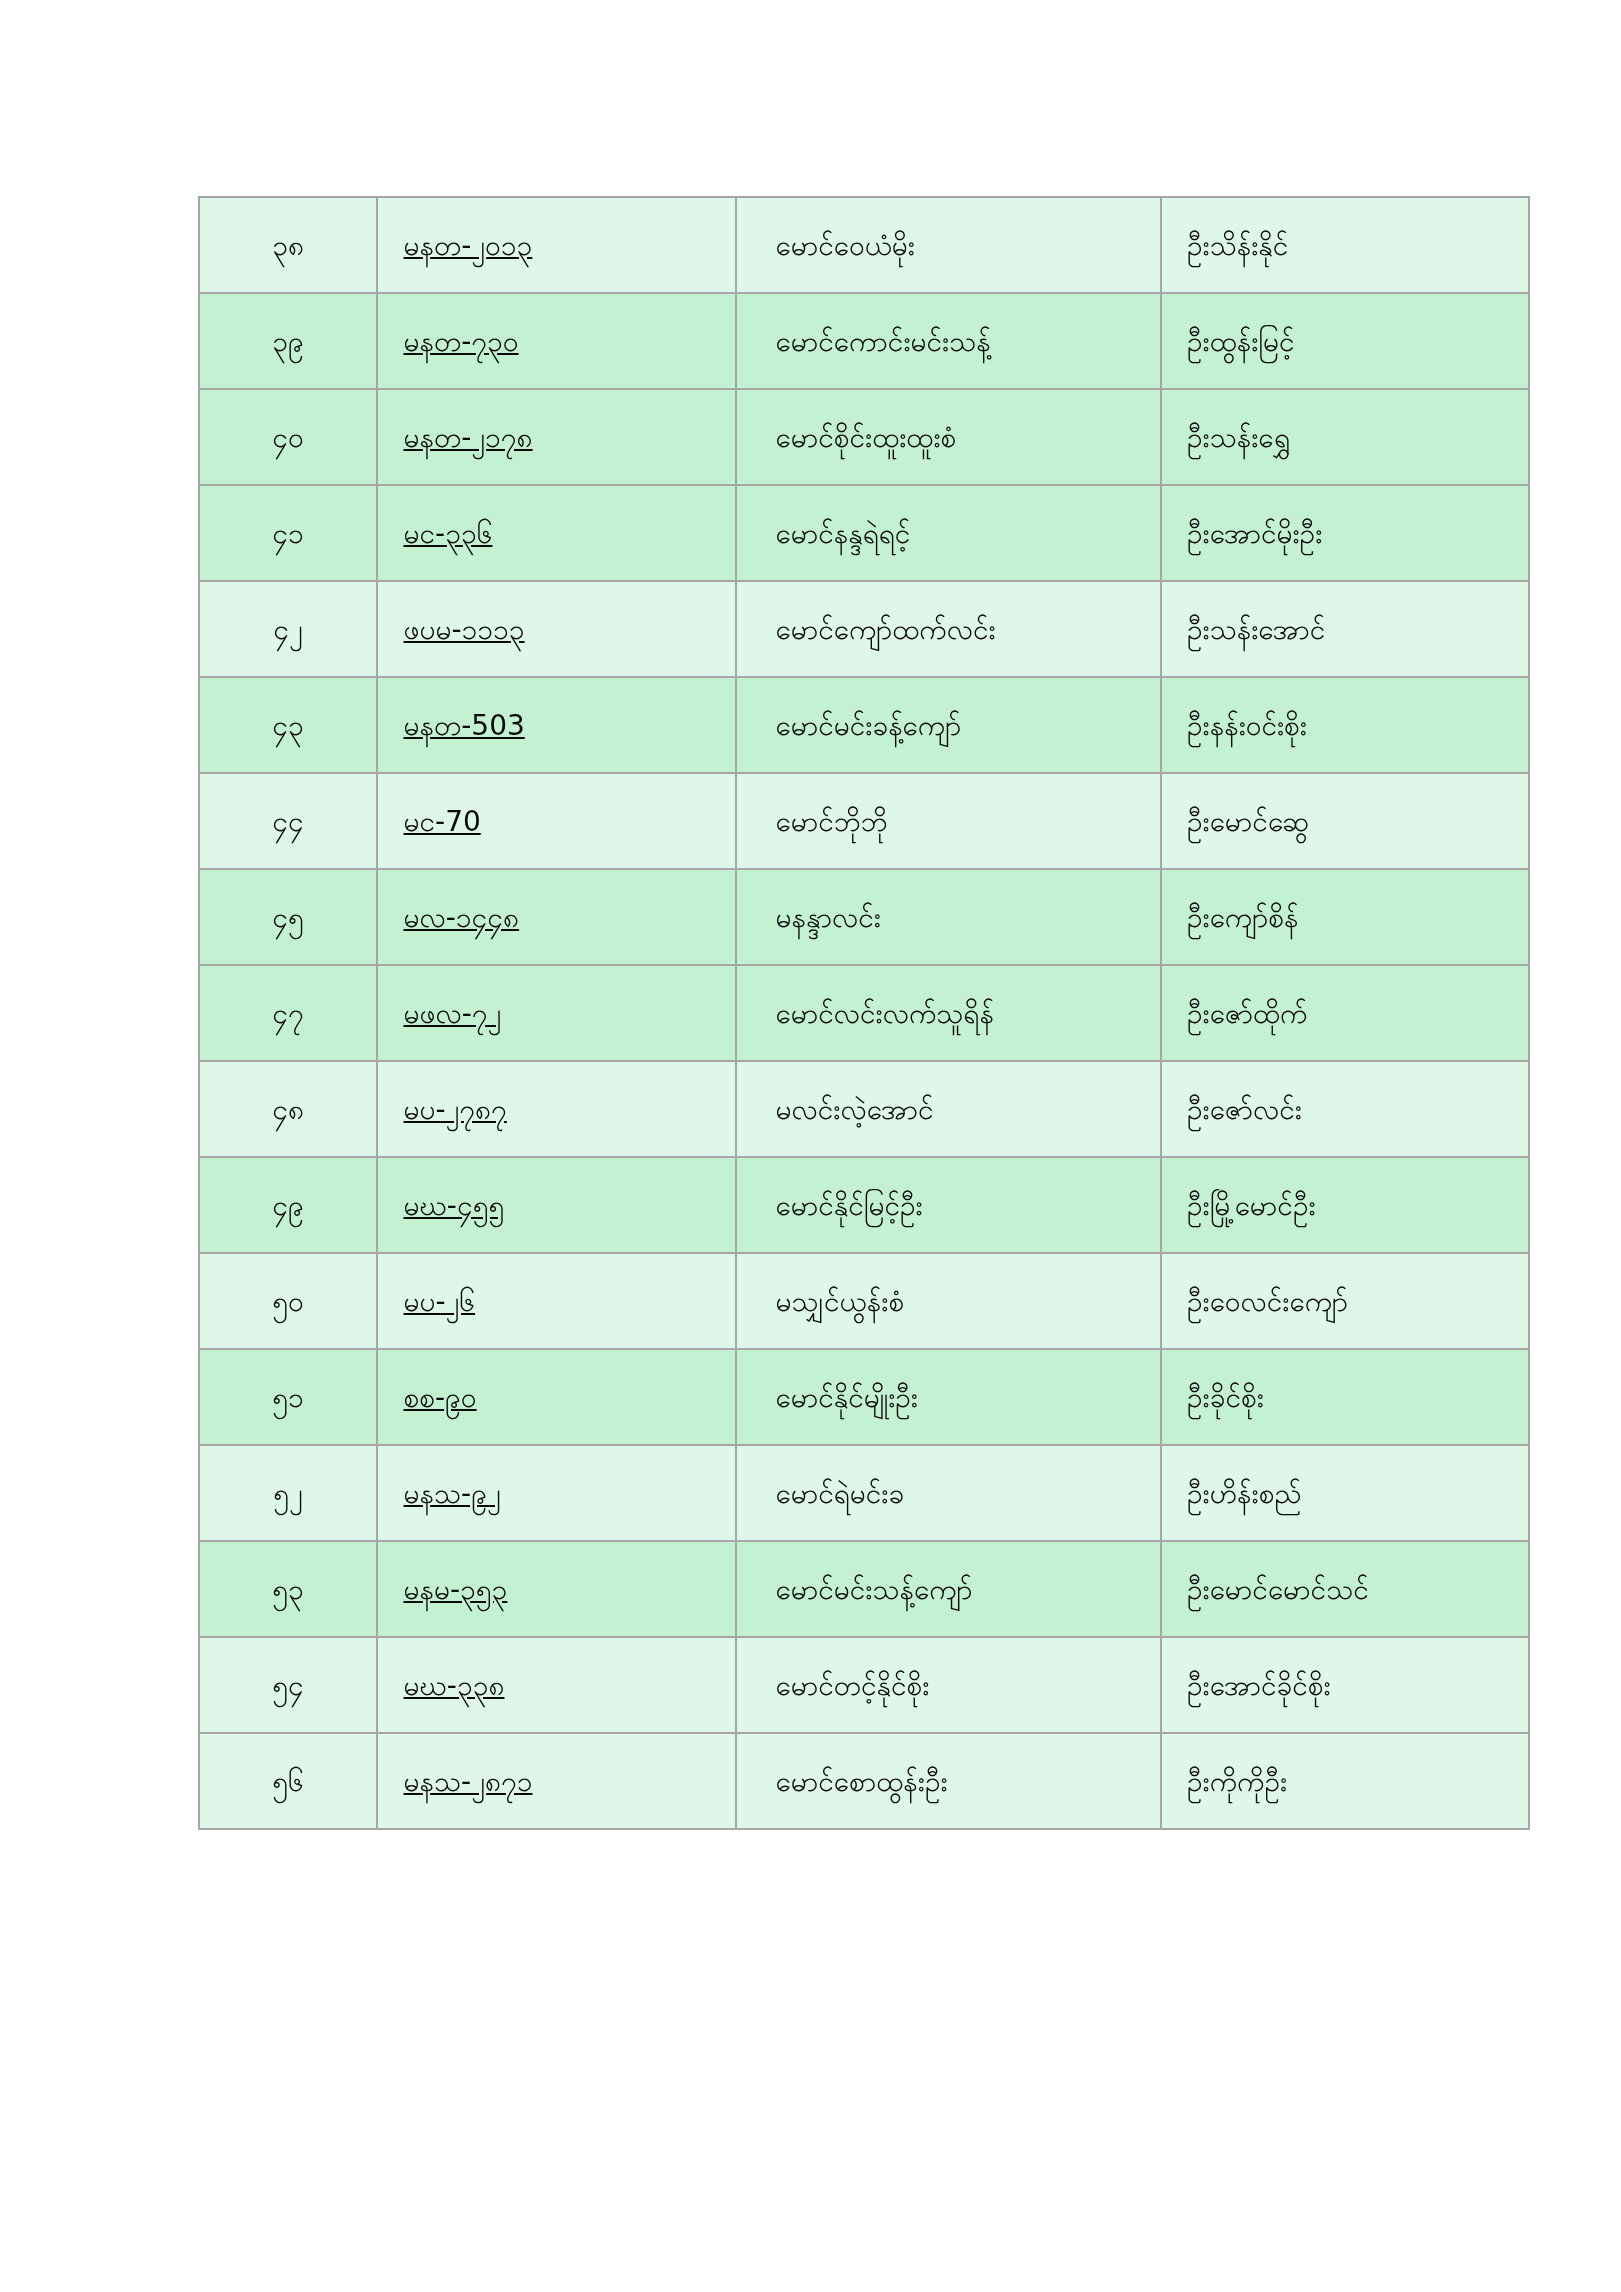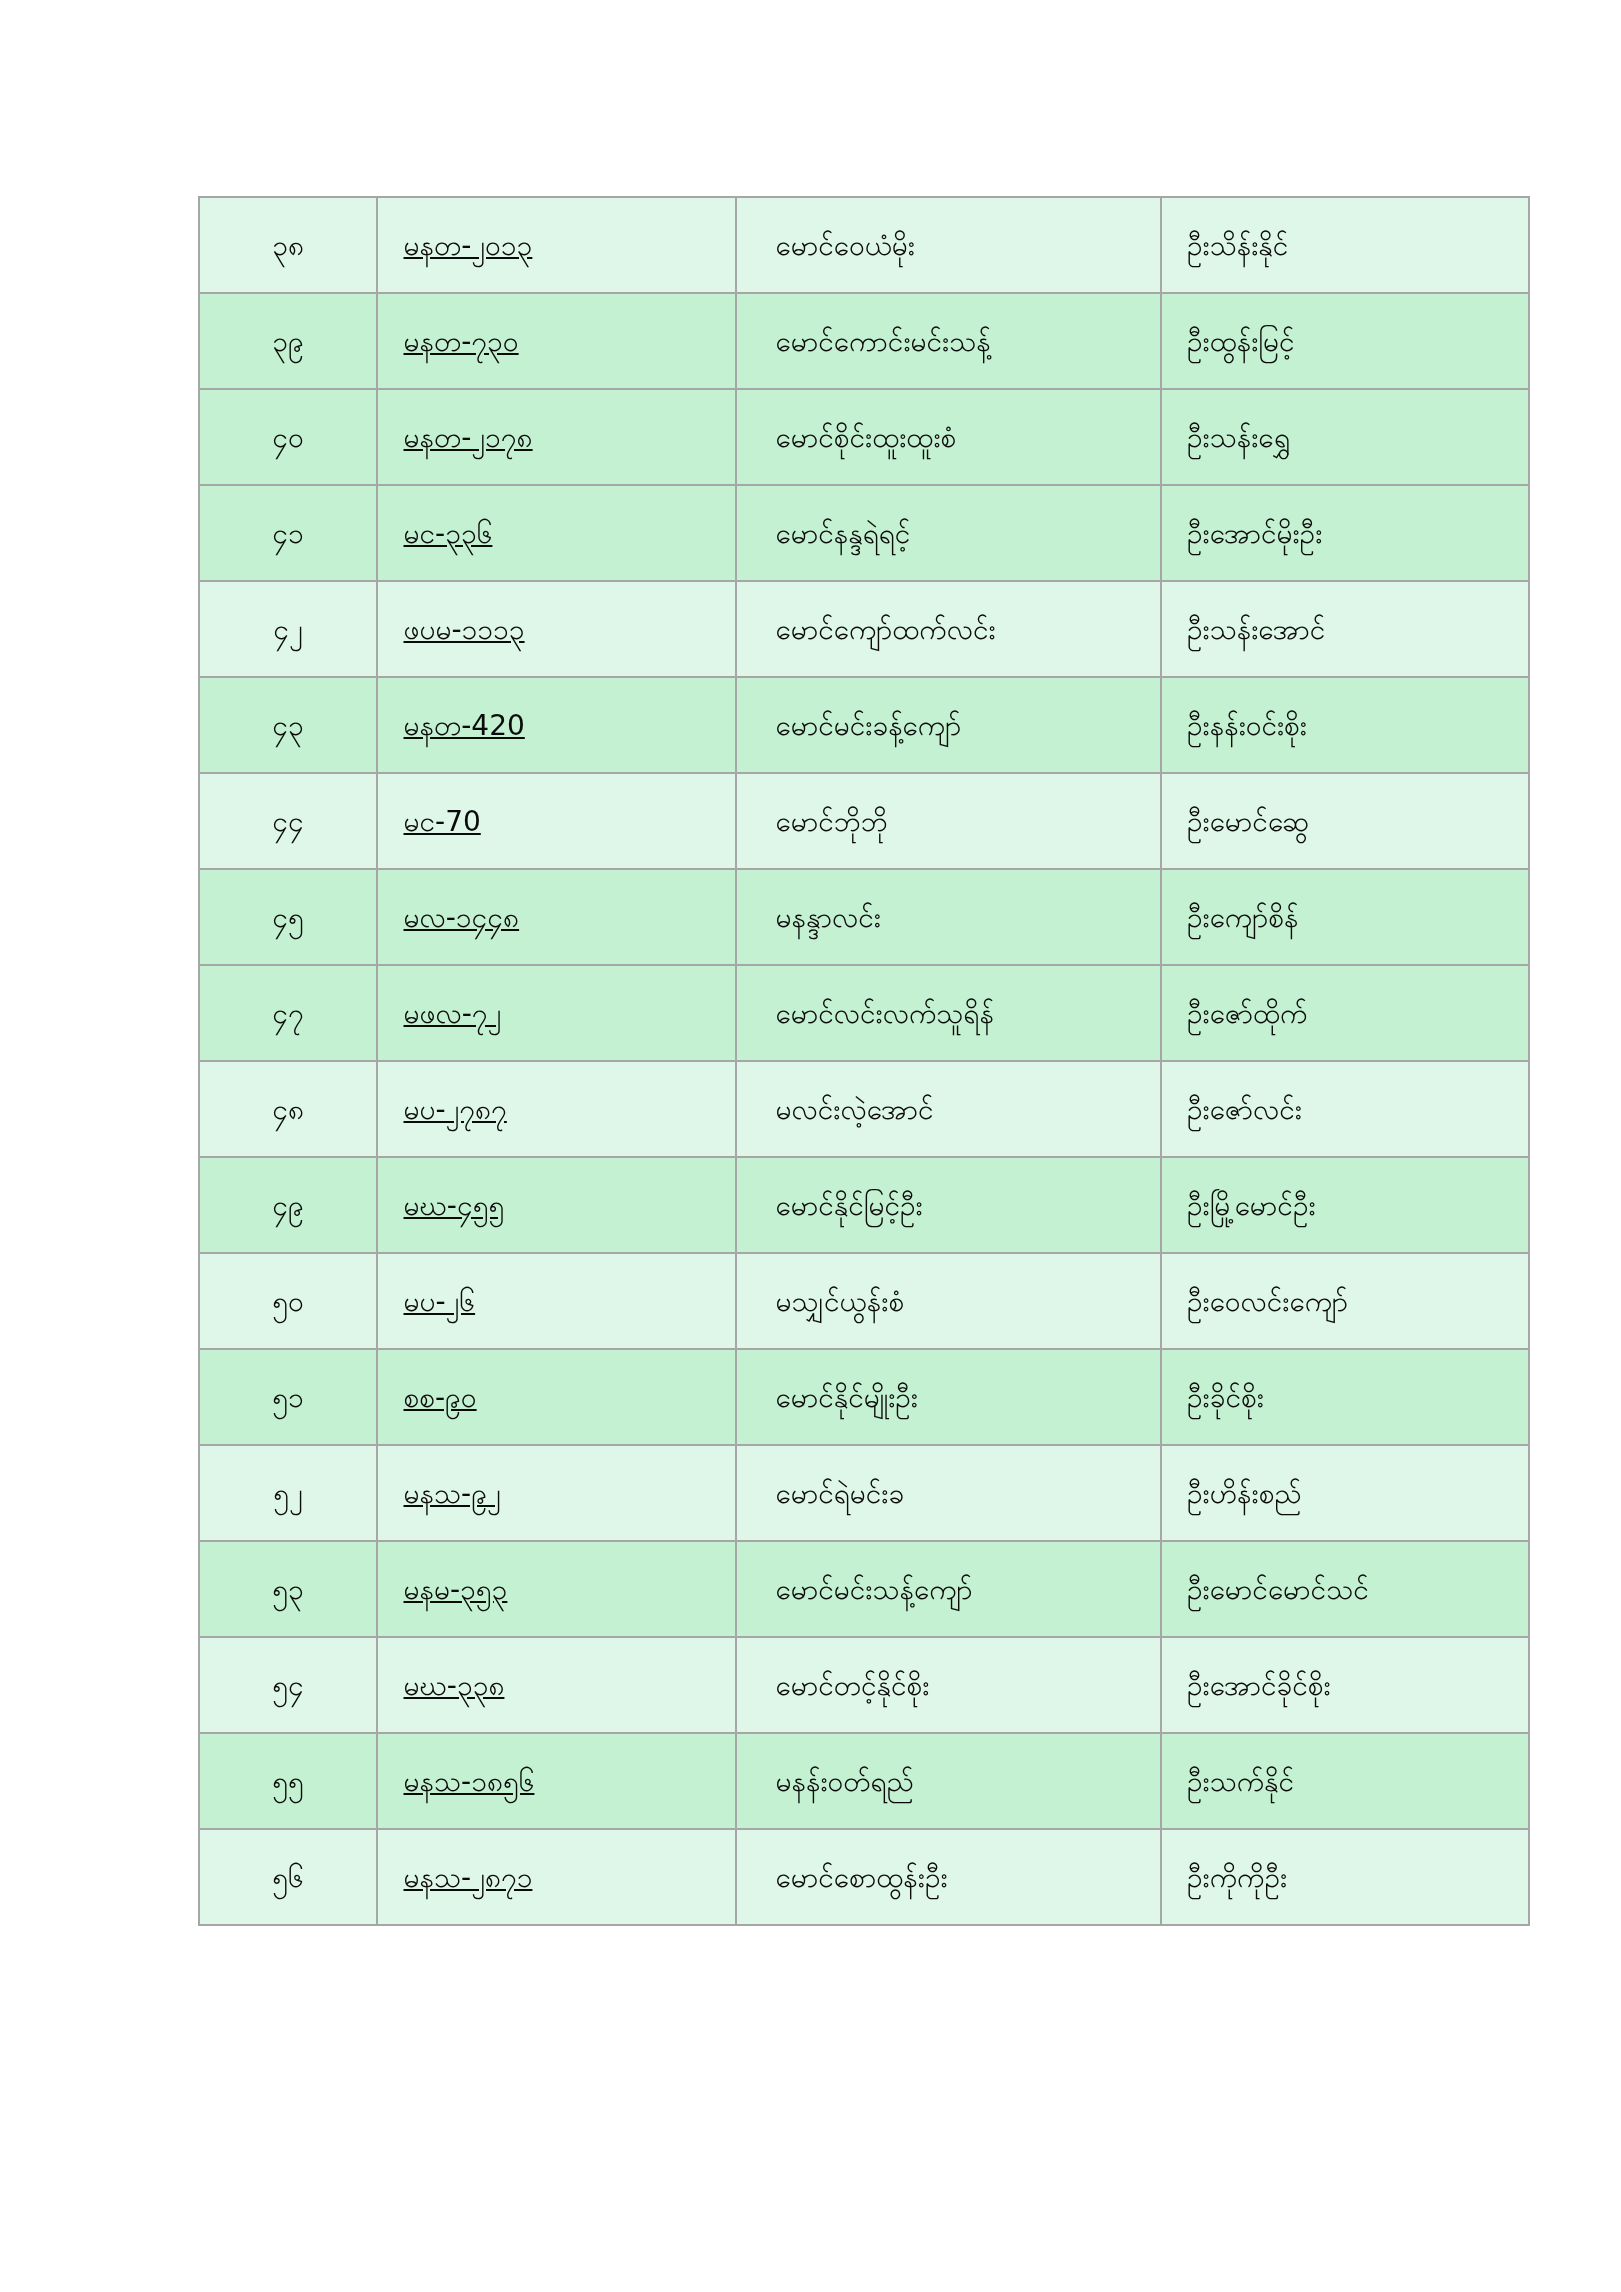--- a/index.html
+++ b/index.html
@@ -73,21 +73,21 @@
           <td class="col-father">ဦးအောင်မိုးဦး</td>
         </tr>
         <tr class="light">
           <td class="col-no">၄၂</td>
           <td class="col-id">ဖပမ-၁၁၁၃</td>
           <td class="col-name">မောင်ကျော်ထက်လင်း</td>
           <td class="col-father">ဦးသန်းအောင်</td>
         </tr>
         <tr class="dark">
           <td class="col-no">၄၃</td>
-          <td class="col-id">မနတ-420</td>
+          <td class="col-id">မနတ-503</td>
           <td class="col-name">မောင်မင်းခန့်ကျော်</td>
           <td class="col-father">ဦးနန်းဝင်းစိုး</td>
         </tr>
         <tr class="light">
           <td class="col-no">၄၄</td>
           <td class="col-id">မင-70</td>
           <td class="col-name">မောင်ဘိုဘို</td>
           <td class="col-father">ဦးမောင်ဆွေ</td>
         </tr>
         <tr class="dark">
@@ -137,26 +137,20 @@
           <td class="col-id">မနမ-၃၅၃</td>
           <td class="col-name">မောင်မင်းသန့်ကျော်</td>
           <td class="col-father">ဦးမောင်မောင်သင်</td>
         </tr>
         <tr class="light">
           <td class="col-no">၅၄</td>
           <td class="col-id">မဃ-၃၃၈</td>
           <td class="col-name">မောင်တင့်နိုင်စိုး</td>
           <td class="col-father">ဦးအောင်ခိုင်စိုး</td>
         </tr>
-        <tr class="dark">
-          <td class="col-no">၅၅</td>
-          <td class="col-id">မနသ-၁၈၅၆</td>
-          <td class="col-name">မနန်းဝတ်ရည်</td>
-          <td class="col-father">ဦးသက်နိုင်</td>
-        </tr>
         <tr class="light">
           <td class="col-no">၅၆</td>
           <td class="col-id">မနသ-၂၈၇၁</td>
           <td class="col-name">မောင်စောထွန်းဦး</td>
           <td class="col-father">ဦးကိုကိုဦး</td>
         </tr>
       </tbody>
   </table>
 </div>
 

